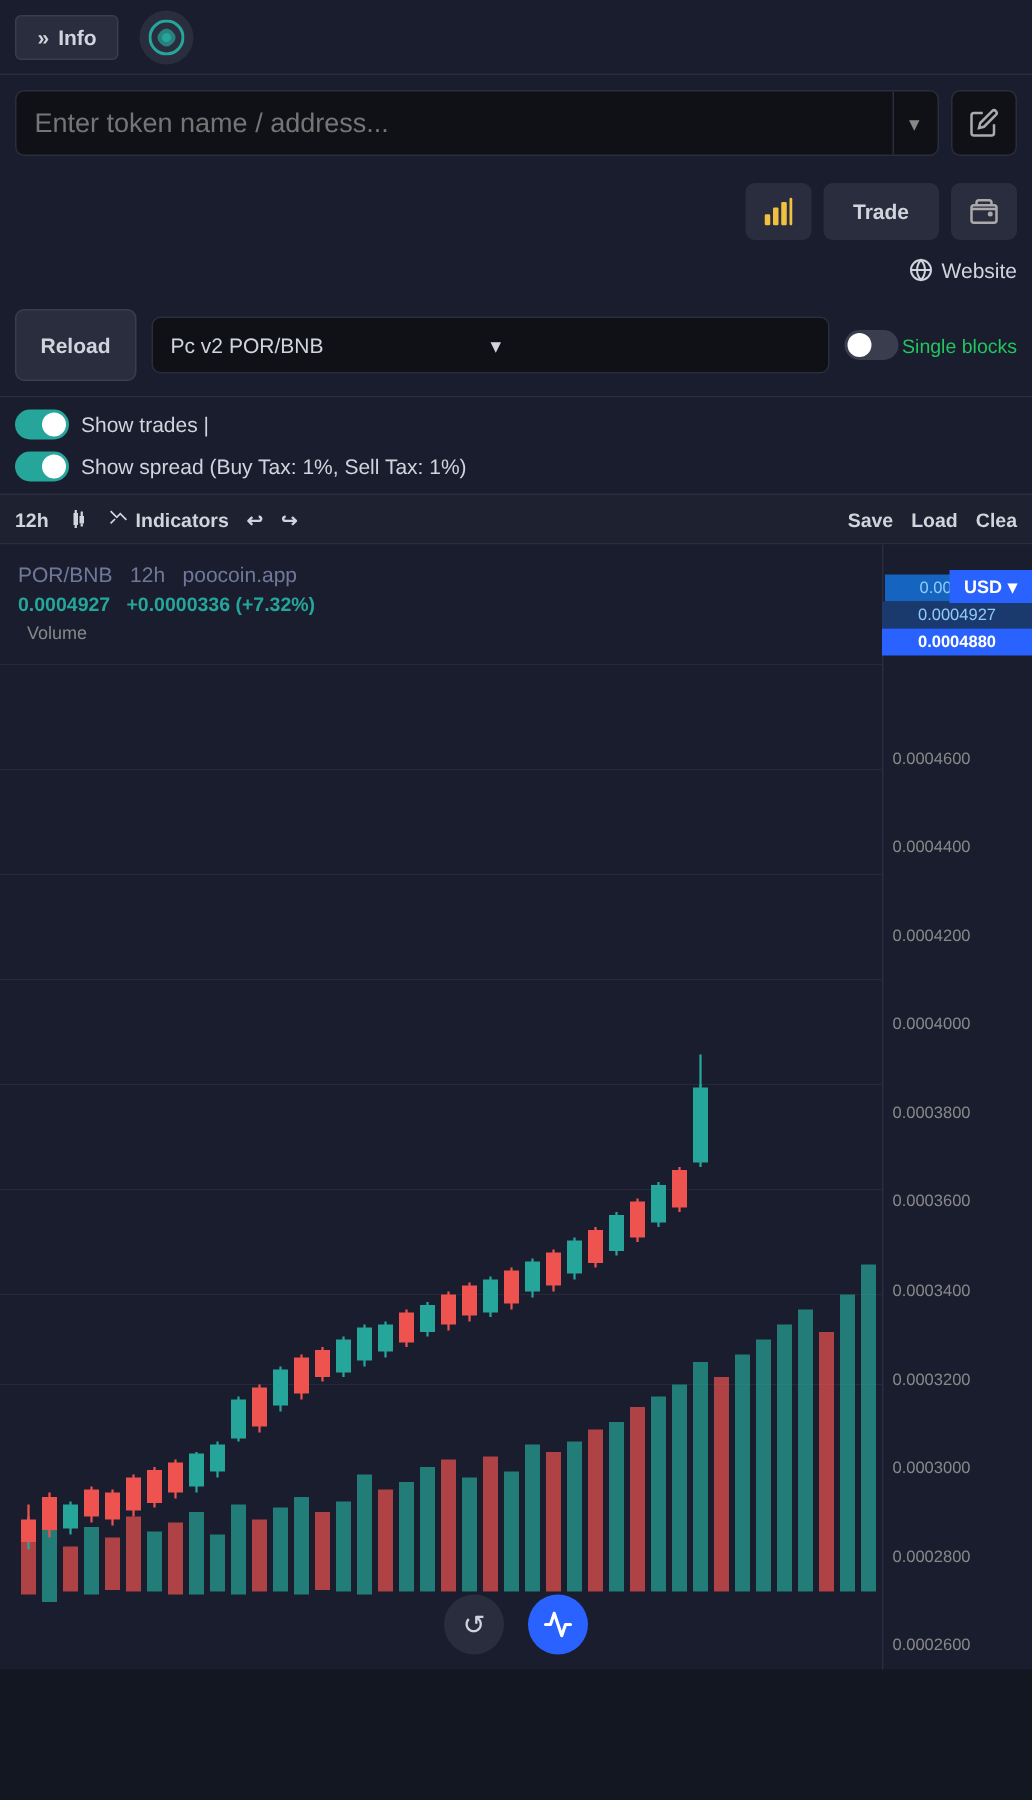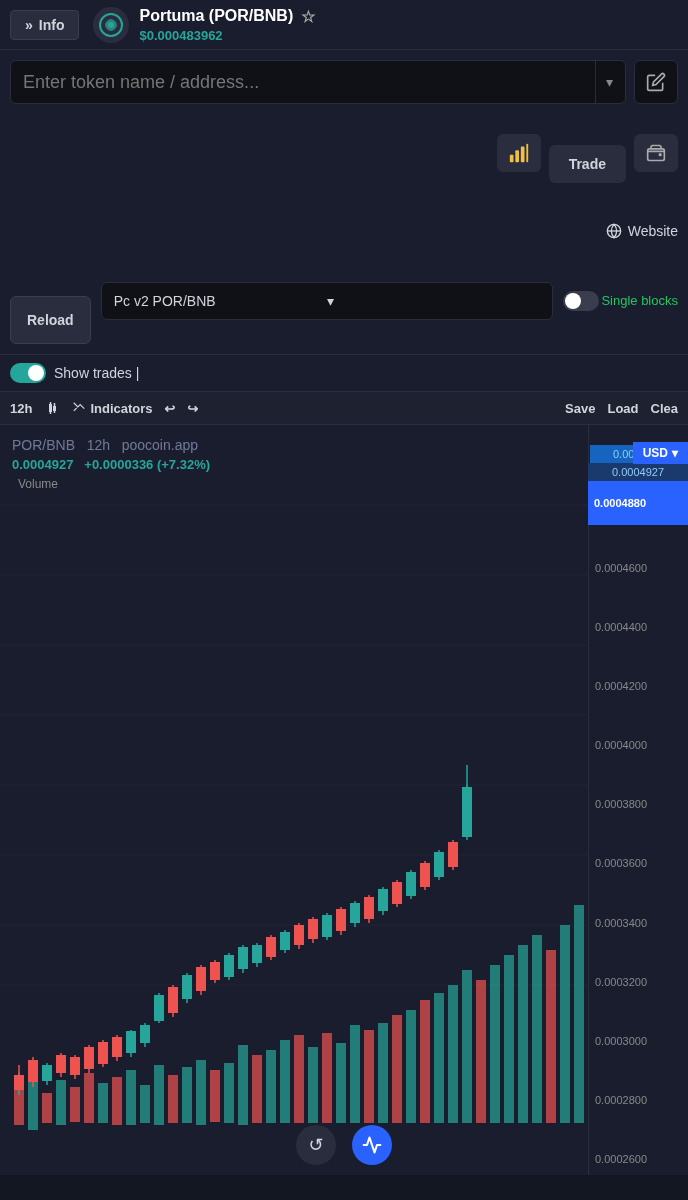--- a/index.html
+++ b/index.html
@@ -132,21 +132,20 @@
     .trade-btn {
       background: #2a2d3e;
       border: none;
       border-radius: 6px;
       color: #d1d4dc;
       padding: 8px 20px;
       font-size: 14px;
       font-weight: 600;
       cursor: pointer;
       height: 38px;
-      margin-top: 23px;
     }
     .wallet-btn {
       width: 44px;
       height: 38px;
       background: #2a2d3e;
       border-radius: 6px;
       display: flex;
       align-items: center;
       justify-content: center;
       cursor: pointer;
@@ -162,42 +161,40 @@
       background: #1a1d2e;
     }
     .website-link {
       display: flex;
       align-items: center;
       gap: 6px;
       color: #d1d4dc;
       font-size: 14px;
       cursor: pointer;
       text-decoration: none;
-      margin-top: 28px;
     }
 
     
     .controls-row {
       display: flex;
       align-items: center;
       padding: 10px 10px;
       gap: 10px;
       background: #1a1d2e;
       border-bottom: 1px solid #2a2d3e;
     }
     .reload-btn {
       background: #2a2d3e;
       border: 1px solid #3a3d4e;
       border-radius: 6px;
       color: #d1d4dc;
       padding: 15px 16px;
       font-size: 14px;
       font-weight: 600;
       cursor: pointer;
-      margin-top: 39px;
     }
     .pair-selector {
       display: flex;
       align-items: center;
       background: #0f1117;
       border: 1px solid #2a2d3e;
       border-radius: 6px;
       padding: 4px 12px;
       height: 38px;
       flex: 1;
@@ -378,22 +375,23 @@
       z-index: 4;
     }
     .price-highlight-bot {
       position: absolute;
       top: 56px;
       right: 0;
       background: #2962ff;
       color: white;
       font-size: 11px;
       font-weight: 700;
-      padding: 16px 6px;
+      padding: 3px 6px;
       width: 100px;
+      text-align: center;
       z-index: 4;
     }
 
     
     .chart-svg-wrapper {
       position: absolute;
       left: 0;
       top: 0;
       width: calc(100% - 100px);
       height: 100%;
@@ -442,27 +440,20 @@
     <span>»</span>
     <span>Info</span>
   </button>
   <div class="token-logo">
     <svg viewBox="0 0 24 24" fill="none">
       <circle cx="12" cy="12" r="11" stroke="#26a69a" stroke-width="2"></circle>
       <path d="M8 8 Q12 4 16 8 Q20 12 16 16 Q12 20 8 16 Q4 12 8 8Z" fill="#26a69a" opacity="0.7"></path>
       <circle cx="12" cy="12" r="3" fill="#26a69a"></circle>
     </svg>
   </div>
-  <div class="token-info">
-    <div class="token-name">
-      <span>Portuma (POR/BNB)</span>
-      <span class="star-icon">☆</span>
-    </div>
-    <div class="token-price">$0.000483962</div>
-  </div>
 </div>
 
 <div class="search-bar">
   <div class="search-input-wrapper">
     <input class="search-input" type="text" placeholder="Enter token name / address..." style="">
     <div class="dropdown-arrow">▾</div>
   </div>
   <div class="edit-btn">
     <svg width="20" height="20" viewBox="0 0 24 24" fill="none" stroke="#aaa" stroke-width="2">
       <path d="M11 4H4a2 2 0 0 0-2 2v14a2 2 0 0 0 2 2h14a2 2 0 0 0 2-2v-7"></path>
@@ -510,20 +501,24 @@
   <div class="toggle-group">
     <div class="toggle-switch toggle-off"></div>
     <span>Single blocks</span>
   </div>
 </div>
 
 <div class="toggles-section">
   <div class="toggle-row">
     <div class="toggle-switch"></div>
     <span>Show trades |</span>
+  </div>
+  <div class="toggle-row">
+    <div class="toggle-switch"></div>
+    <span>Show spread (Buy Tax: 1%, Sell Tax: 1%)</span>
   </div>
 </div>
 
 <div class="chart-toolbar">
   <span class="toolbar-item">12h</span>
   <span class="toolbar-item">
     <svg width="16" height="16" viewBox="0 0 16 16" fill="none">
       <rect x="5" y="4" width="3" height="8" fill="#d1d4dc"></rect>
       <line x1="6.5" y1="2" x2="6.5" y2="4" stroke="#d1d4dc" stroke-width="1.5"></line>
       <line x1="6.5" y1="12" x2="6.5" y2="14" stroke="#d1d4dc" stroke-width="1.5"></line>

